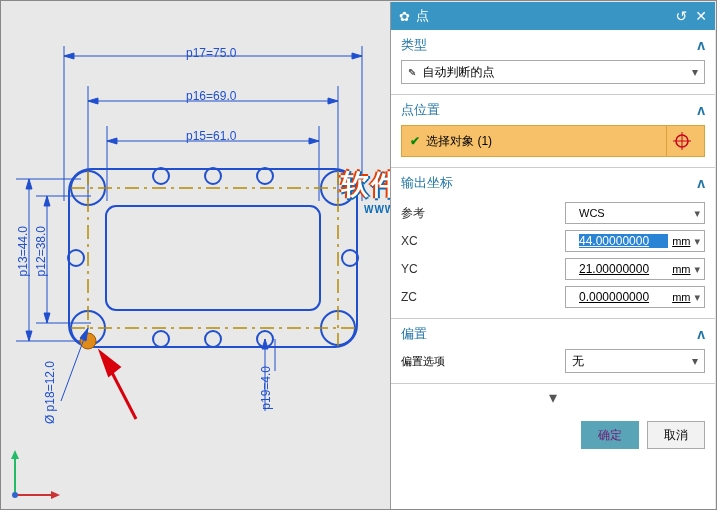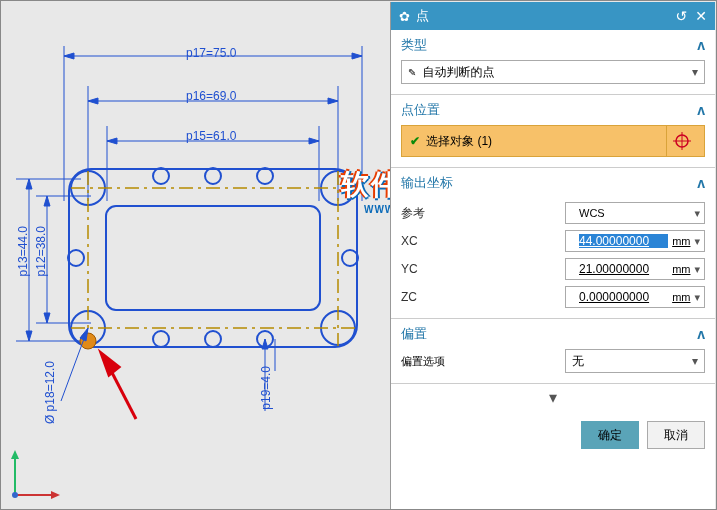--- a/index.html
+++ b/index.html
@@ -37,21 +37,21 @@
 .val-combo .combo-arrow { color: #555; }
 .val-combo.small { width: 100%; padding-left: 13px; }
 
 .offset-row { display: flex; align-items: center; justify-content: space-between; margin-top: 4px; }
 .offset-row .combo { width: 140px; }
 
 .chev-center { text-align: center; padding: 4px; color: #555; cursor: pointer; }
 
 .btn-row { padding: 10px; display: flex; justify-content: flex-end; gap: 8px; }
 .btn { height: 28px; padding: 0 16px; border: 1px solid #aaa; background: #f2f2f2; font-size: 12px; cursor: pointer; display: flex; align-items: center; }
-.btn.primary { background: #5aa4b8; color: #000000; border-color: #5aa4b8; }
+.btn.primary { background: #5aa4b8; color: #701a75; border-color: #5aa4b8; }
 
 .arrow-annot { position: absolute; pointer-events: none; }
 .watermark { position: absolute; left: 340px; top: 165px; pointer-events: none; }
 .watermark .wm-main { font-size: 28px; font-weight: bold; color: #fff; text-shadow: -2px 0 #e73c00, 2px 0 #0a6ab8, 0 -2px #e73c00, 0 2px #0a6ab8; letter-spacing: 2px; }
 .watermark .wm-sub { font-size: 10px; color: #0a6ab8; font-weight: bold; letter-spacing: 1px; text-align: center; }
 
 .axis-widget { position: absolute; left: 4px; bottom: 6px; }
 </style>
 </head>
 <body>

